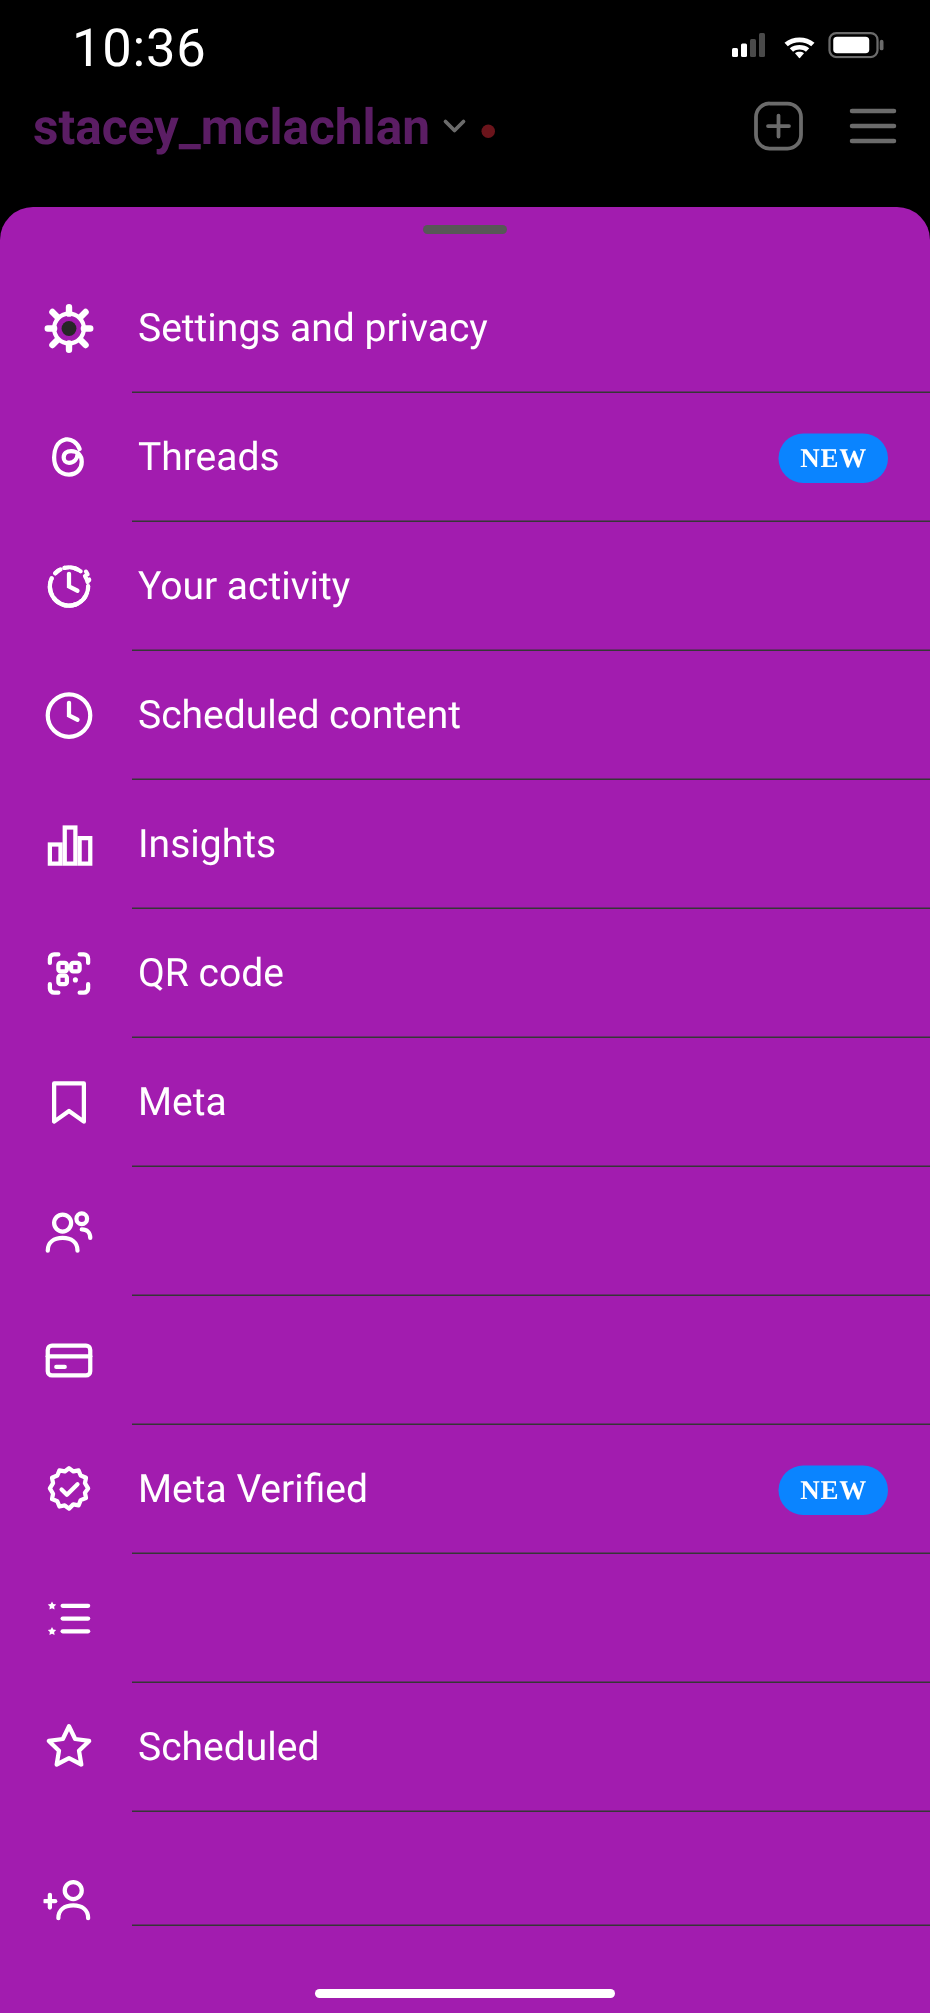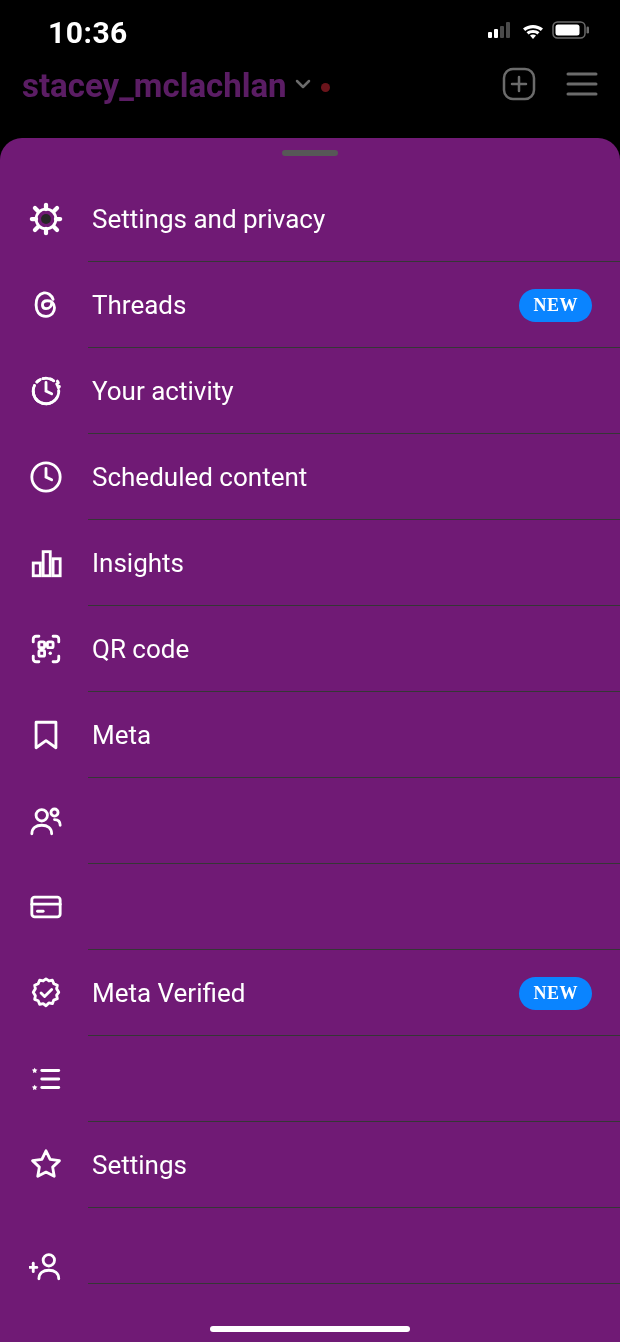--- a/index.html
+++ b/index.html
@@ -17,22 +17,22 @@
       position: relative;
     }
     .status-bar {
       display: flex;
       justify-content: space-between;
       align-items: center;
       padding: 14px 30px 10px 48px;
       height: 60px;
     }
     .status-time {
-      font-size: 30px;
-      font-weight: 700;
+      font-size: 35px;
+      font-weight: 400;
       letter-spacing: 0.5px;
     }
     .status-icons {
       display: flex;
       align-items: center;
       gap: 7px;
     }
     .app-header {
       display: flex;
       align-items: center;
@@ -62,21 +62,21 @@
       display: flex;
       align-items: center;
       gap: 30px;
     }
     .sheet {
       position: absolute;
       top: 138px;
       left: 0;
       right: 0;
       bottom: 0;
-      background: #701a75;
+      background: #a21caf;
       border-top-left-radius: 22px;
       border-top-right-radius: 22px;
     }
     .drag-handle {
       width: 56px;
       height: 6px;
       background: #575757;
       border-radius: 3px;
       margin: 12px auto 20px;
     }
@@ -330,21 +330,21 @@
         </svg>
       </span>
     </div>
 
     <div class="menu-item">
       <span class="menu-icon">
         <svg width="34" height="34" viewBox="0 0 24 24" fill="none" stroke="#fff" stroke-width="2" stroke-linejoin="round">
           <path d="M12 2l2.9 6 6.6.9-4.8 4.6 1.1 6.5L12 17l-5.8 3 1.1-6.5L2.5 8.9 9.1 8 12 2z"></path>
         </svg>
       </span>
-      <span class="menu-label">Settings</span>
+      <span class="menu-label">Scheduled</span>
     </div>
 
     <div class="menu-item last">
       <span class="menu-icon">
         <svg width="34" height="34" viewBox="0 0 24 24" fill="none" stroke="#fff" stroke-width="2" stroke-linecap="round">
           <circle cx="14" cy="8" r="4"></circle>
           <path d="M7 21c0-4 3-6 7-6s7 2 7 6"></path>
           <line x1="3" y1="10" x2="3" y2="16"></line>
           <line x1="0.5" y1="13" x2="5.5" y2="13"></line>
         </svg>

